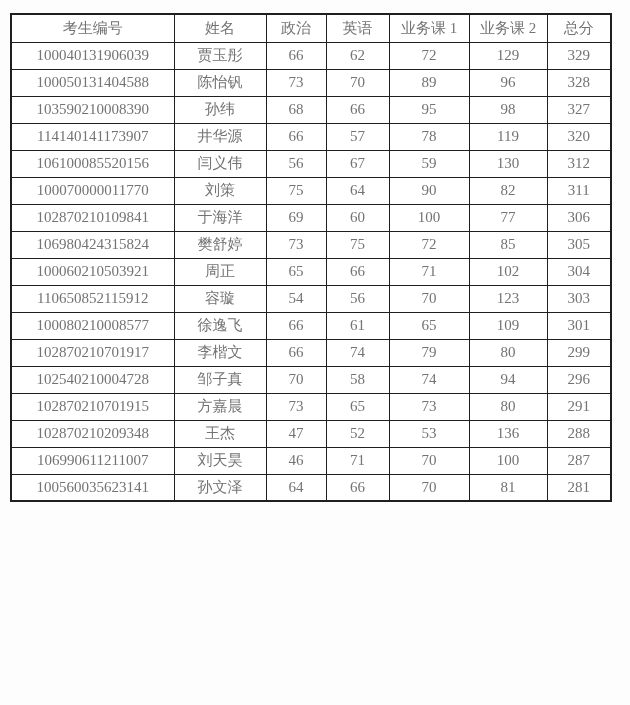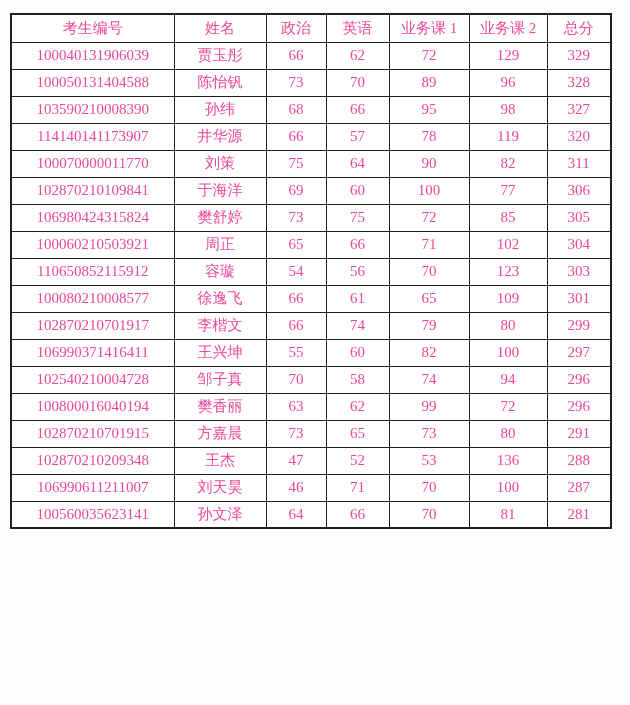--- a/index.html
+++ b/index.html
@@ -16,21 +16,21 @@
   }
   .page {
     padding: 13px 10px 12px 10px;
   }
   table.scores {
     border-collapse: collapse;
     table-layout: fixed;
     width: 600px;
     border: 2px solid #1f1f1f;
     background: #ffffff;
-    color: #ec4899;
+    color: #737373;
   }
   table.scores th,
   table.scores td {
     border: 1px solid #1f1f1f;
     text-align: center;
     vertical-align: middle;
     height: 27px;
     padding: 0 2px;
     font-size: 15px;
     font-weight: normal;
@@ -105,20 +105,29 @@
         <tr>
           <td>114140141173907</td>
           <td>井华源</td>
           <td>66</td>
           <td>57</td>
           <td>78</td>
           <td>119</td>
           <td>320</td>
         </tr>
         <tr>
+          <td>106100085520156</td>
+          <td>闫义伟</td>
+          <td>56</td>
+          <td>67</td>
+          <td>59</td>
+          <td>130</td>
+          <td>312</td>
+        </tr>
+        <tr>
           <td>100070000011770</td>
           <td>刘策</td>
           <td>75</td>
           <td>64</td>
           <td>90</td>
           <td>82</td>
           <td>311</td>
         </tr>
         <tr>
           <td>102870210109841</td>
@@ -168,44 +177,26 @@
         <tr>
           <td>102870210701917</td>
           <td>李楷文</td>
           <td>66</td>
           <td>74</td>
           <td>79</td>
           <td>80</td>
           <td>299</td>
         </tr>
         <tr>
-          <td>106990371416411</td>
-          <td>王兴坤</td>
-          <td>55</td>
-          <td>60</td>
-          <td>82</td>
-          <td>100</td>
-          <td>297</td>
-        </tr>
-        <tr>
           <td>102540210004728</td>
           <td>邹子真</td>
           <td>70</td>
           <td>58</td>
           <td>74</td>
           <td>94</td>
-          <td>296</td>
-        </tr>
-        <tr>
-          <td>100800016040194</td>
-          <td>樊香丽</td>
-          <td>63</td>
-          <td>62</td>
-          <td>99</td>
-          <td>72</td>
           <td>296</td>
         </tr>
         <tr>
           <td>102870210701915</td>
           <td>方嘉晨</td>
           <td>73</td>
           <td>65</td>
           <td>73</td>
           <td>80</td>
           <td>291</td>

